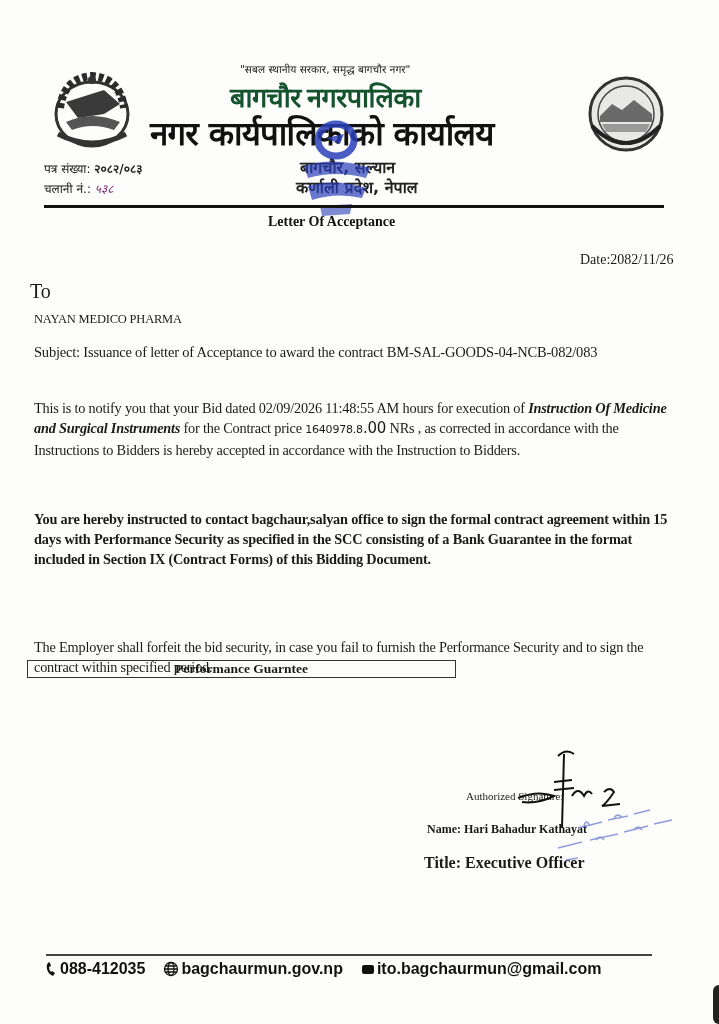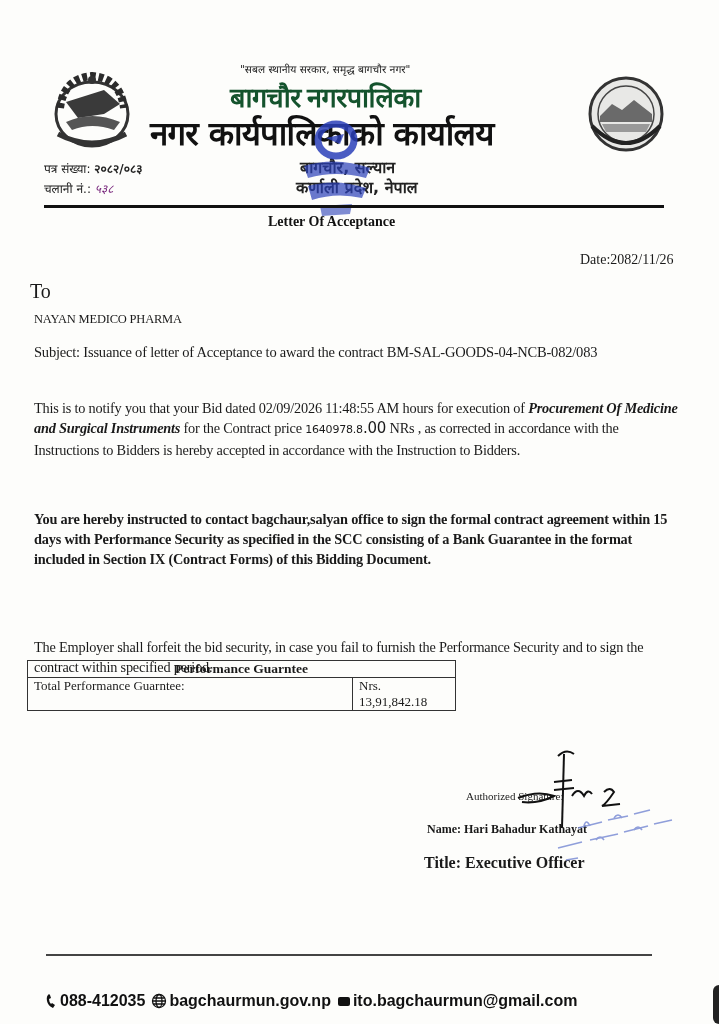--- a/index.html
+++ b/index.html
@@ -44,21 +44,21 @@
     .perf-table th { font-weight: bold; text-align: center; font-size: 13.5px; }
     .perf-table td.val { width: 103px; }
 
     .sig-label { left: 418px; top: 790px; font-size: 11px; white-space: nowrap; margin-left: 48px; }
     .sig-mark { left: 508px; top: 748px; width: 120px; height: 82px; }
     .sig-name { left: 427px; top: 822px; font-size: 12px; font-weight: bold; white-space: nowrap; }
     .sig-title { left: 424px; top: 854px; font-size: 16px; font-weight: bold; white-space: nowrap; }
     .stamp-officer { left: 538px; top: 800px; width: 150px; height: 70px; }
 
     .footer-rule { left: 46px; top: 954px; width: 606px; height: 1.5px; background: #444; }
-    .footer { left: 46px; top: 960px; font-family: "Liberation Sans", sans-serif; font-size: 16px; font-weight: bold; color: #111; white-space: nowrap; display: flex; align-items: center; gap: 6px; margin-top: 32px; }
+    .footer { left: 46px; top: 960px; font-family: "Liberation Sans", sans-serif; font-size: 16px; font-weight: bold; color: #111; white-space: nowrap; display: flex; align-items: center; gap: 18px; }
     .footer .item { display: flex; align-items: center; gap: 2px; }
     .footer svg { display: block; }
     .edge-shadow { right: 0; top: 985px; width: 6px; height: 39px; background: #222; border-radius: 6px 0 0 6px; }
   </style>
 </head>
 <body>
 
 <div class="page">
 
   <svg class="abs emblem-left" viewBox="0 0 96 86">
@@ -105,35 +105,31 @@
   <div class="abs header-rule"></div>
 
   <div class="abs letter-title">Letter Of Acceptance</div>
   <div class="abs date">Date:2082/11/26</div>
 
   <div class="abs to">To</div>
   <div class="abs recipient">NAYAN MEDICO PHARMA</div>
   <div class="abs subject">Subject: Issuance of letter of Acceptance to award the contract BM-SAL-GOODS-04-NCB-082/083</div>
 
   <div class="abs para" style="top:398px;">
-    <span>This is to notify you that your Bid dated 02/09/2026 11:48:55 AM hours for execution of </span><i>Procurement Of</i>
+    <span>This is to notify you that your Bid dated 02/09/2026 11:48:55 AM hours for execution of </span><i>Instruction Of</i>
     <i>Medicine and Surgical Instruments</i><span> for the Contract price </span><span class="price">1640978.8</span><span class="price-big">.00</span><span> NRs , as corrected in accordance with the Instructions to Bidders is hereby accepted in accordance with the Instruction to Bidders.</span>
   </div>
 
   <div class="abs para" style="top:509px;font-weight:bold;">You are hereby instructed to contact bagchaur,salyan office to sign the formal contract agreement within 15 days with Performance Security as specified in the SCC consisting of a Bank Guarantee in the format included in Section IX (Contract Forms) of this Bidding Document.</div>
   <div class="abs para" style="top:609px;margin-top:28px;">The Employer shall forfeit the bid security, in case you fail to furnish the Performance Security and to sign the contract within specified period.</div>
 
   <table class="abs perf-table">
     <tbody>
         <tr>
       <th colspan="2">Performance Guarntee</th>
-    </tr>
-    <tr>
-      <td>Total Performance Guarntee:</td>
-      <td class="val">Nrs. 13,91,842.18</td>
     </tr>
   </tbody>
     </table>
 
   <div class="abs sig-label">Authorized Signature:</div>
   <svg class="abs sig-mark" viewBox="0 0 120 82">
     <path d="M50 8 Q58 0 66 6" fill="none" stroke="#111" stroke-width="2"></path>
     <path d="M56 6 L54 80" fill="none" stroke="#111" stroke-width="2"></path>
     <path d="M10 50 Q30 42 46 48 Q30 56 14 54" fill="none" stroke="#111" stroke-width="2"></path>
     <path d="M46 34 L64 32 M46 42 L66 40" fill="none" stroke="#111" stroke-width="2"></path>

